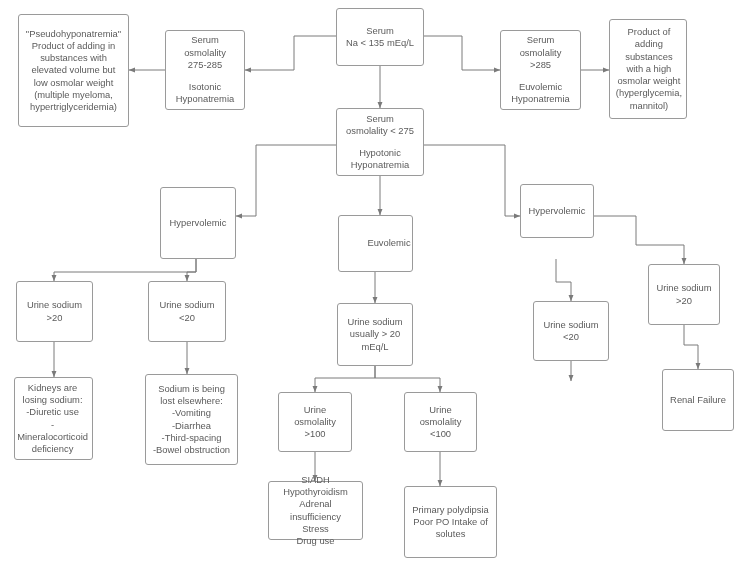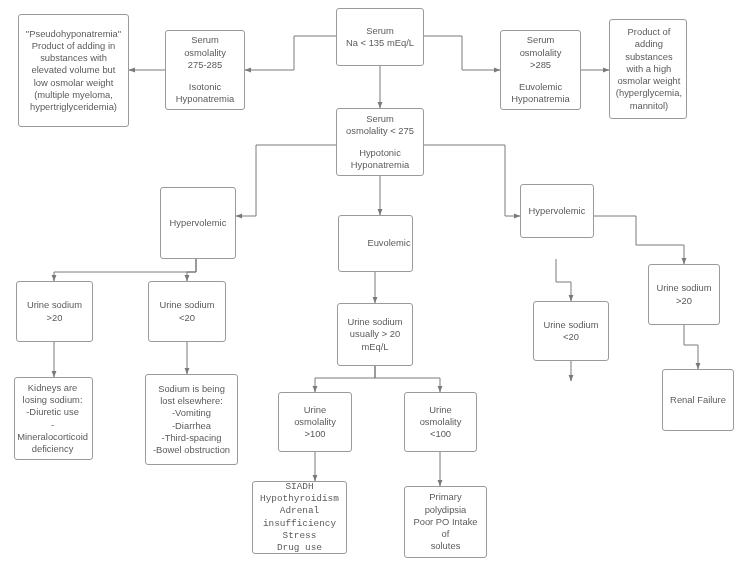--- a/index.html
+++ b/index.html
@@ -215,27 +215,27 @@
     <span>Urine
 osmolality
 &lt;100</span>
   </div>
 
 
   <div class="node" style="left:662px; top:369px; width:72px; height:62px;">
     <span>Renal Failure</span>
   </div>
 
-  <div class="node" style="left:252px; top:481px; width:95px; height:73px;font-family:Liberation Mono, monospace;">
+  <div class="node" style="left:268px; top:481px; width:95px; height:59px;">
     <span>SIADH
 Hypothyroidism
 Adrenal insufficiency
 Stress
 Drug use</span>
   </div>
 
-  <div class="node" style="left:404px; top:486px; width:83px; height:72px;">
+  <div class="node" style="left:404px; top:486px; width:93px; height:72px;">
     <span>Primary polydipsia
 Poor PO Intake of
 solutes</span>
   </div>
 
 </div>
 
 </body></html>

